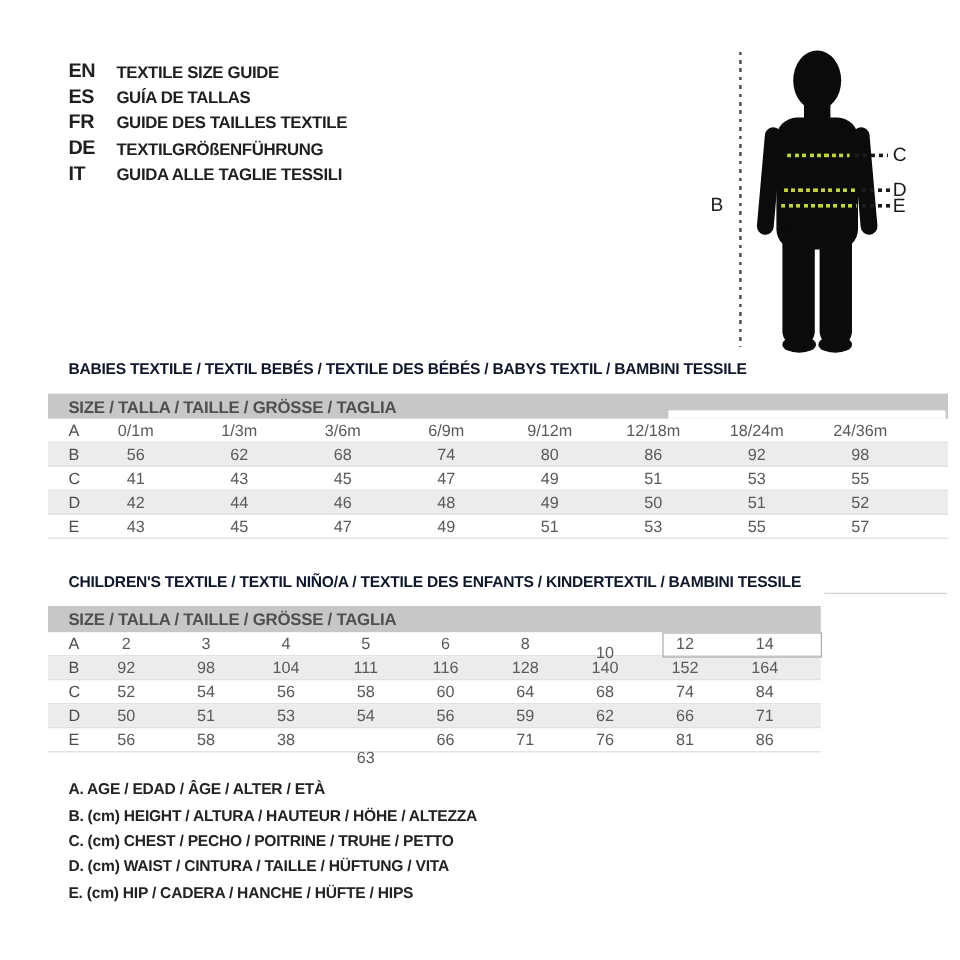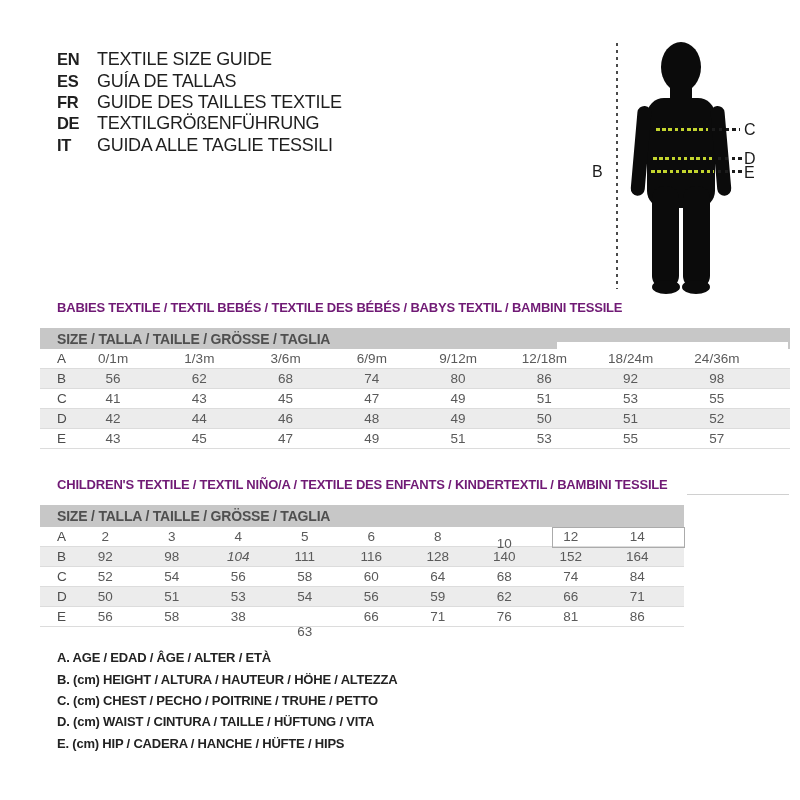--- a/index.html
+++ b/index.html
@@ -6,37 +6,37 @@
   html,body { background:#ffffff; }
   .page {
     position:relative; width:800px; height:800px; background:#ffffff;
     font-family:"Liberation Sans", sans-serif; color:#1f1f1f; overflow:hidden;
   }
 
   
   .lang-list { position:absolute; left:57px; top:49px; }
   .lang-row { display:flex; height:21.4px; align-items:center; }
   .lang-code { width:40px; font-size:16.5px; font-weight:700; letter-spacing:-0.3px; }
-  .lang-title { font-size:18px; font-weight:400; letter-spacing:-0.3px; }
+  .lang-title { font-size:14px; font-weight:700; letter-spacing:-0.3px; }
 
   
   .figure { position:absolute; left:590px; top:30px; width:210px; height:280px; }
   .bline {
     position:absolute; left:26px; top:13px; width:2px; height:246px;
     background:repeating-linear-gradient(180deg,#4a4a4a 0 3px,transparent 3px 7px);
   }
   .blabel { position:absolute; left:2px; top:133px; font-size:16px; color:#1a1a1a; }
   .silhouette { position:absolute; left:38px; top:8px; }
   .mline { position:absolute; height:3px; }
   .mline.green { background:repeating-linear-gradient(90deg,var(--green) 0 3.5px,transparent 3.5px 6.2px); }
   .mline.dark  { background:repeating-linear-gradient(90deg,#1c1c1c 0 3.5px,transparent 3.5px 6.8px); }
   .mlabel { position:absolute; left:154px; font-size:16px; color:#1a1a1a; line-height:18px; }
 
   
-  .section-title { position:absolute; left:57px; font-size:13px; font-weight:700; letter-spacing:-0.2px; color:#701a75; }
+  .section-title { position:absolute; left:57px; font-size:13px; font-weight:700; letter-spacing:-0.2px; color:#0f172a; }
   .size-bar {
     position:absolute; left:40px; background:#c7c7c7; color:#4f4f4f;
     font-size:14px; font-weight:700; letter-spacing:-0.2px;
     padding-left:17px; display:flex; align-items:center;
   }
   .rows { position:absolute; left:40px; }
   .trow { display:flex; height:20px; align-items:center; border-bottom:1px solid #dcdcdc; background:#ffffff; }
   .trow.stripe { background:#ececec; }
   .rlabel { padding-left:17px; font-size:13.5px; color:#4c4c4c; }
   .cell { text-align:center; font-size:13.5px; color:#5a5a5a; }
@@ -189,21 +189,21 @@
         <span class="cell" style="width: 66.5px;">6</span>
         <span class="cell" style="width: 66.5px;">8</span>
         <span class="cell" style="width: 66.5px; margin-top: 14px;">10</span>
         <span class="cell" style="width: 66.5px;">12</span>
         <span class="cell" style="width: 66.5px;">14</span>
       </div>
       <div class="trow stripe" style="width: 644px;">
         <span class="rlabel" style="width: 32px;">B</span>
         <span class="cell" style="width: 66.5px;">92</span>
         <span class="cell" style="width: 66.5px;">98</span>
-        <span class="cell" style="width: 66.5px; font-style: italic;">104</span>
+        <span class="cell" style="width: 66.5px;">104</span>
         <span class="cell" style="width: 66.5px;">111</span>
         <span class="cell" style="width: 66.5px;">116</span>
         <span class="cell" style="width: 66.5px;">128</span>
         <span class="cell" style="width: 66.5px;">140</span>
         <span class="cell" style="width: 66.5px;">152</span>
         <span class="cell" style="width: 66.5px;">164</span>
       </div>
       <div class="trow" style="width: 644px;">
         <span class="rlabel" style="width: 32px;">C</span>
         <span class="cell" style="width: 66.5px;">52</span>

